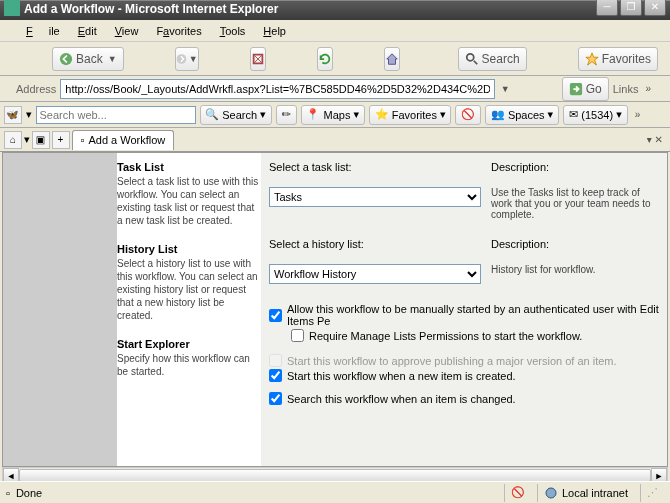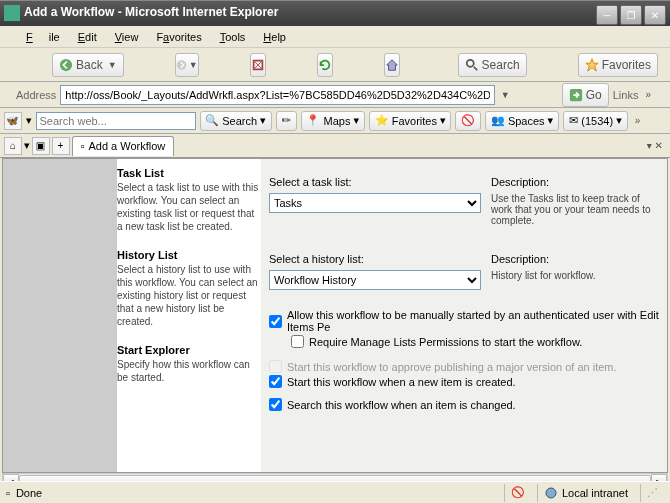--- a/index.html
+++ b/index.html
@@ -1,17 +1,17 @@
 <!DOCTYPE html>
 <html><head>
 <meta charset="utf-8">
 <style>
 * { box-sizing: border-box; margin: 0; padding: 0; }
 body { font-family: Tahoma, Arial, sans-serif; font-size: 11px; background: #ece9d8; width: 670px; height: 503px; overflow: hidden; }
-.titlebar { background: linear-gradient(#5a5a5a,#3a3a3a); color: #fff; height: 26px; display: flex; align-items: flex-start; padding: 4px 4px; border-top:1px solid #888; }
+.titlebar { background: linear-gradient(#5a5a5a,#3a3a3a); color: #fff; height: 20px; display: flex; align-items: flex-end; padding: 4px 4px; border-top:1px solid #888; }
 .titlebar .icon { width:16px; height:16px; background:#4a8; margin-right:4px; display:inline-block; }
 .titlebar .title { flex:1; font-weight:bold; font-size:12px; }
 .winbtns { display:flex; gap:2px; }
 .winbtn { width:22px; height:20px; background:linear-gradient(#ddd,#aaa); border:1px solid #666; border-radius:2px; display:flex; align-items:center; justify-content:center; font-size:10px; cursor:pointer; }
 .menubar { background:#ece9d8; height:22px; display:flex; align-items:center; padding:0 18px; gap:2px; border-bottom:1px solid #ccc; }
 .menubar span { padding:2px 8px; cursor:pointer; }
 .menubar span u { text-decoration:underline; }
 .toolbar { background:#ece9d8; height:34px; display:flex; align-items:center; padding:0 4px; gap:3px; border-bottom:1px solid #aaa; }
 .tbtn { width:24px; height:24px; border:1px solid #bbb; background:linear-gradient(#fefefe,#e8e8e8); border-radius:3px; display:flex; align-items:center; justify-content:center; cursor:pointer; font-size:12px; color:#555;margin-left:48px; }
 .tbtn.big { width:auto; padding:0 6px; gap:3px; }
@@ -26,21 +26,21 @@
 .tabbar { background:#ece9d8; height:24px; display:flex; align-items:center; padding:0 4px; gap:2px; border-bottom:1px solid #999; }
 .tab { height:20px; border:1px solid #999; background:#fff; padding:0 8px; display:flex; align-items:center; gap:4px; border-bottom:none; border-radius:3px 3px 0 0; }
 .smallbtn { width:18px; height:18px; border:1px solid #bbb; background:#f5f5f5; display:flex; align-items:center; justify-content:center; cursor:pointer; font-size:10px; }
 .content { display:flex; height:315px; background:#fff; border:1px solid #999; margin:0 2px; overflow:hidden; position:relative; }
 .leftgray { width:114px; background:#ccc; }
 .descs { width:144px; padding:8px 0; display:flex; flex-direction:column; gap:16px; }
 .descs h4 { font-size:11px; font-weight:bold; margin-bottom:2px; }
 .descs p { font-size:10px; color:#444; line-height:1.3; }
 .forms { flex:1; padding:8px 8px; display:flex; flex-direction:column; gap:18px; background:#f0f0ed; }
 .formrow { display:flex; gap:10px; }
-.formcol { display:flex; flex-direction:column; gap:5px;margin-top:9px; }
+.formcol { display:flex; flex-direction:column; gap:14px; }
 .formcol.sel { flex:0 0 200px; }
 .formcol.desc { flex:1; }
 select { height:20px; border:1px solid #7f9db9; background:#fff; font-size:11px; width:212px; }
 .chkline { display:flex; align-items:center; gap:5px; font-size:11px; padding:1px 0; }
 .chkline.indent { margin-left:22px; }
 .chkline.disabled { color:#999; }
 input[type=checkbox] { width:13px; height:13px; }
 input[type=checkbox]:disabled { opacity:0.45; }
 .hscroll { height:17px; background:#ece9d8; border:1px solid #ccc; margin:0 2px; position:relative; }
 .hscroll .thumb { position:absolute; left:16px; right:16px; top:1px; bottom:1px; background:linear-gradient(#fefefe,#ddd); border:1px solid #bbb; border-radius:2px; }

